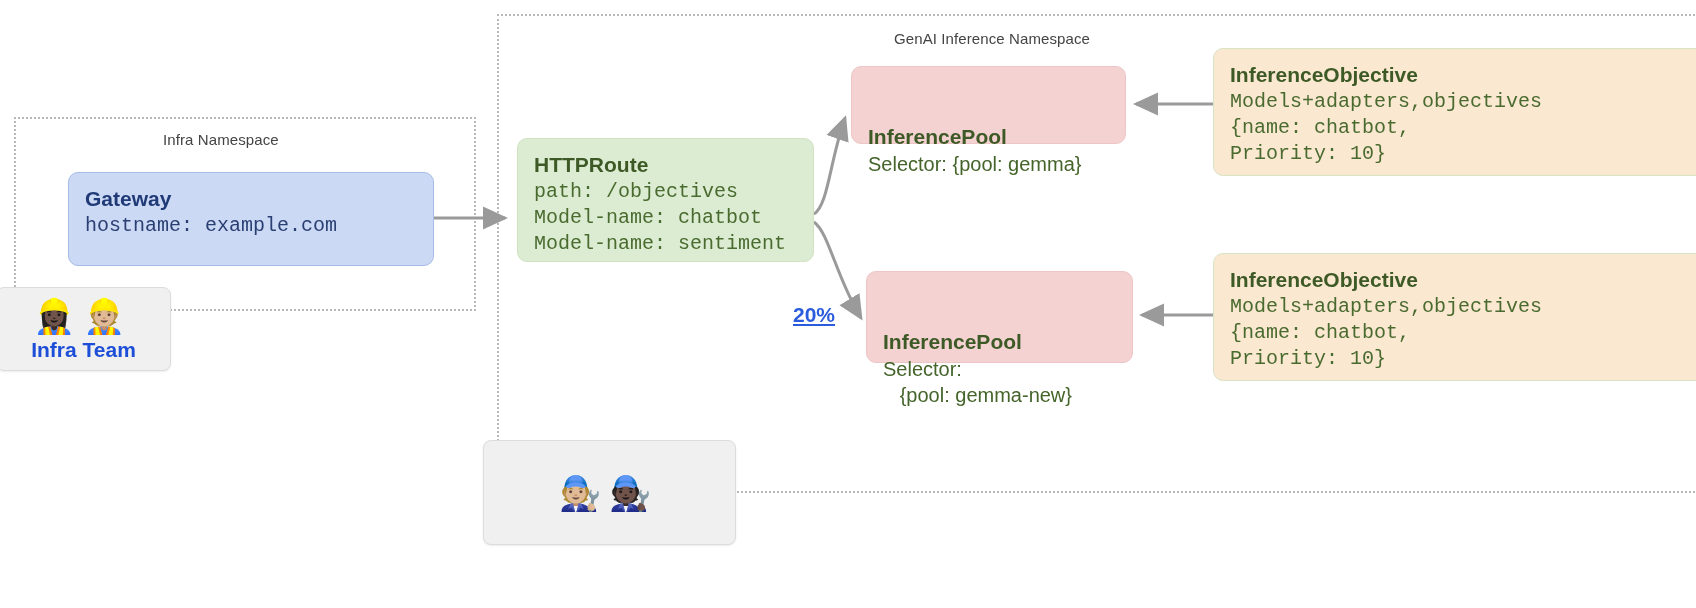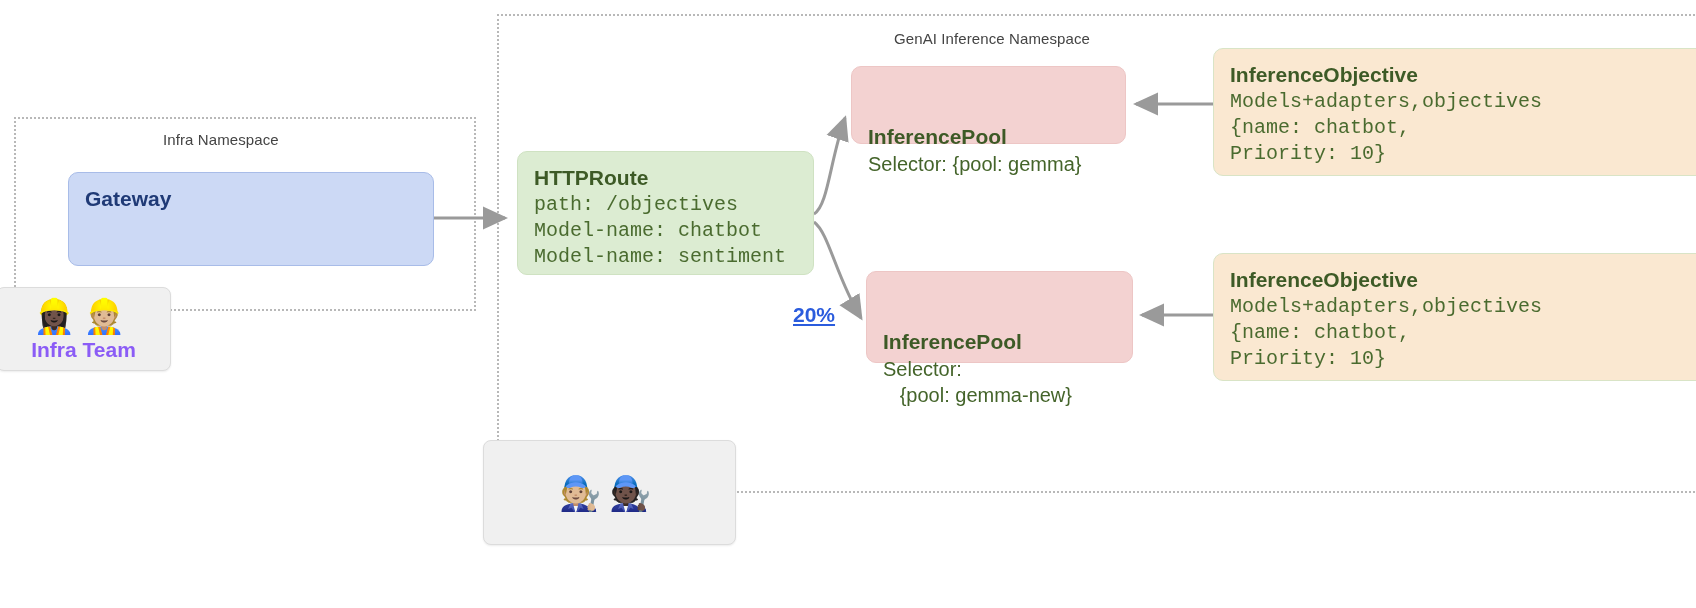--- a/index.html
+++ b/index.html
@@ -107,21 +107,21 @@
   }
   .team .emojis {
     font-size: 34px;
     line-height: 40px;
     letter-spacing: 8px;
     white-space: nowrap;
   }
   .team .team-label {
     font-weight: bold;
     font-size: 21px;
-    color: #8b5cf6;
+    color: #1d4ed8;
     white-space: nowrap;
     margin-top: 2px;
   }
 
   
   .edge-label {
     position: absolute;
     font-weight: bold;
     font-size: 21px;
     color: #2b5cdd;
@@ -163,23 +163,24 @@
 
     <path d="M1213,104 L1136,104" fill="none" stroke="#9a9a9a" stroke-width="3" marker-end="url(#arrowhead)"></path>
 
     <path d="M1213,315 L1142,315" fill="none" stroke="#9a9a9a" stroke-width="3" marker-end="url(#arrowhead)"></path>
   </svg>
 
   <div class="edge-label" style="left:793px; top:303px;text-decoration:underline;">20%</div>
 
   <div class="node gateway" style="left:68px; top:172px; width:366px; height:94px;">
     <div class="title">Gateway</div>
-  </div>
-
-  <div class="node route" style="left:517px; top:151px; width:297px; height:124px;">
+    <div class="mono">hostname: example.com</div>
+  </div>
+
+  <div class="node route" style="left:517px; top:138px; width:297px; height:124px;">
     <div class="title">HTTPRoute</div>
     <div class="mono">path: /objectives</div>
     <div class="mono">Model-name: chatbot</div>
     <div class="mono">Model-name: sentiment</div>
   </div>
 
   <div class="node pool" style="left:851px; top:66px; width:275px; height:78px;">
     <div class="title">InferencePool</div>
     <div class="sans">Selector: {pool: gemma}</div>
   </div>

